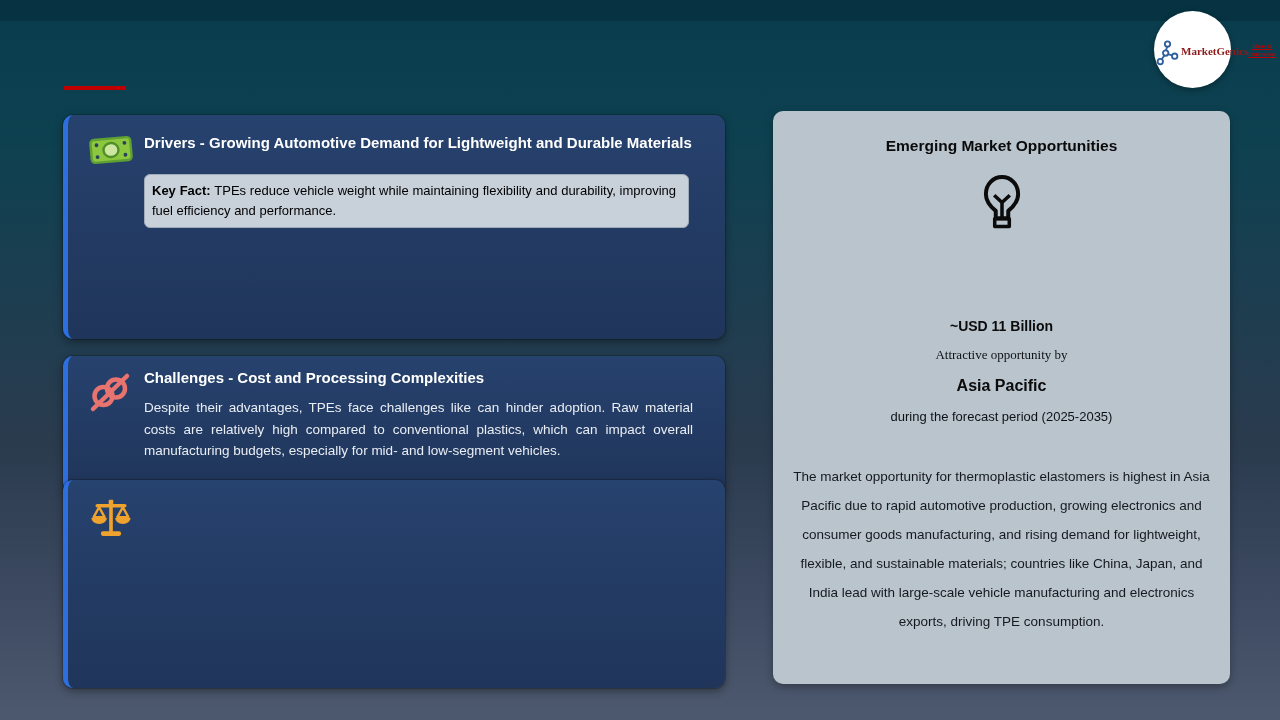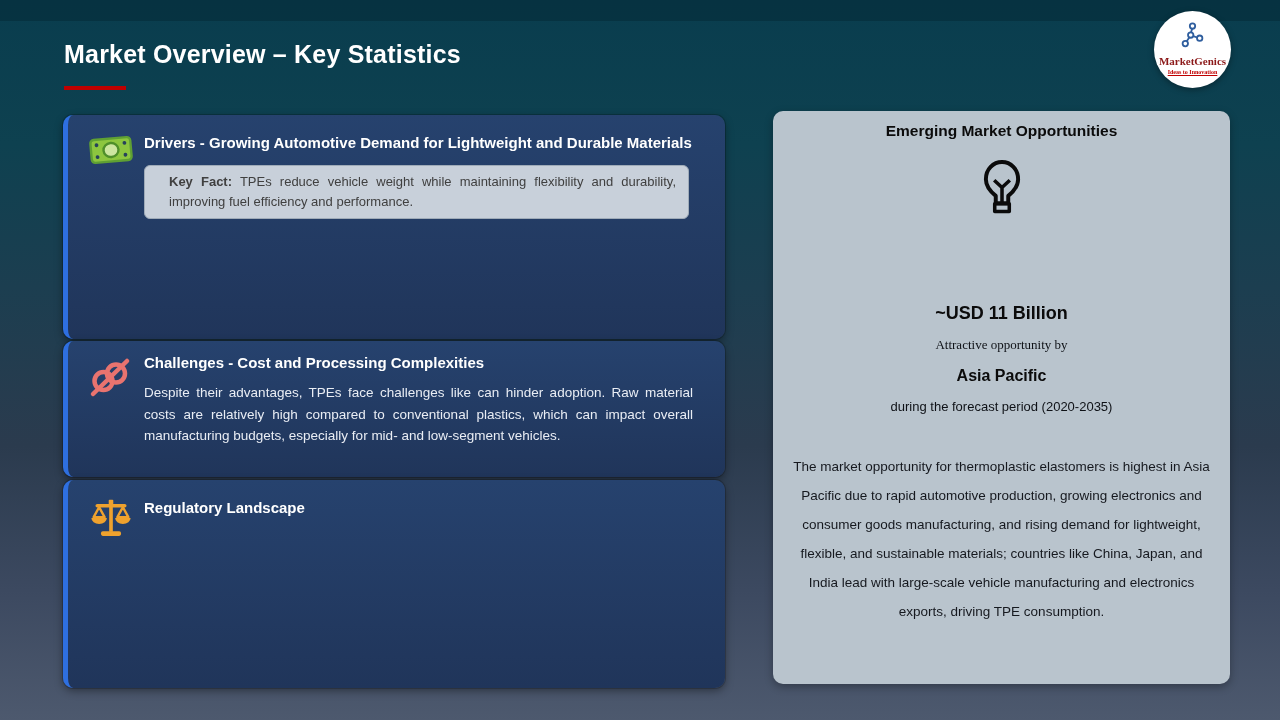--- a/index.html
+++ b/index.html
@@ -27,95 +27,94 @@
   .card {
     position: absolute; left: 63px; width: 662px;
     background: linear-gradient(180deg, #26426E 0%, #20355A 100%);
     border-left: 5px solid #2E6FE0;
     border-radius: 10px;
     box-shadow: 0 3px 9px rgba(0,0,0,0.38), 0 0 0 1px rgba(0,0,0,0.18);
     color: #E9EDF4;
     box-sizing: border-box;
   }
   .card-1 { top: 115px; height: 224px; }
-  .card-2 { top: 341px; height: 136px; }
+  .card-2 { top: 356px; height: 136px; }
   .card-3 { top: 480px; height: 208px; }
 
   .card-icon { position: absolute; left: 21px; top: 18px; }
   .card-2 .card-icon { top: 12px; left: 18px; }
   .card-3 .card-icon { top: 16px; left: 22px; }
 
   .card-content { padding: 15px 32px 10px 76px; }
   .card-2 .card-content { padding-top: 9px; }
   .card-title {
     margin: 0 0 6px 0;
     font-size: 15px; font-weight: bold; color: #ffffff; line-height: 26px;
   }
   .card-body {
     margin: 0;
     font-size: 13.5px; line-height: 22px; text-align: justify; color: #E9EDF4;
   }
   .card-2 .card-body { line-height: 21.5px; }
   .callout {
-    margin-top: 9px; margin-right: 4px;
+    margin-top: 18px; margin-right: 4px;
     background: #C8D0DA;
     border: 1px solid #9FABB8;
     border-radius: 6px;
-    padding: 6px 12px 7px 24px;
-    color: #404040;
+    padding: 6px 12px 7px 7px;
+    color: #000000;
     font-size: 13px; line-height: 19.5px; text-align: justify;
   }
   .callout b { font-weight: bold; }
 
   
   .panel {
     position: absolute; left: 773px; top: 111px; width: 457px; height: 573px;
     background: #B9C4CD;
     border-radius: 10px;
     box-shadow: 0 3px 9px rgba(0,0,0,0.3);
     color: #0E1116; text-align: center;
     box-sizing: border-box;
   }
-  .panel-title { margin: 0; padding-top: 11px; font-size: 15.5px; font-weight: bold; color: #0b0b0b; }
+  .panel-title { margin: 15px; padding-top: 11px; font-size: 15.5px; font-weight: bold; color: #0b0b0b; }
   .panel-bulb { margin-top: 15px; height: 64px; }
-  .panel-value { margin-top: 84px; font-size: 18px; font-weight: bold; color: #0b0b0b; }
+  .panel-value { margin-top: 84px; font-size: 14px; font-weight: bold; color: #0b0b0b; }
   .panel-caption { margin-top: 13px; font-size: 13px; font-family: Liberation Serif, serif; }
   .panel-region { margin-top: 14px; font-size: 16px; font-weight: bold; color: #0b0b0b; }
   .panel-period { margin-top: 14px; font-size: 13px; }
   .panel-desc {
     margin: 38px 14px 0 14px;
     font-size: 13.5px; line-height: 29px; color: #16191f; text-align: center;
   }
 
   
   .logo {
     position: absolute; left: 1154px; top: 11px; width: 77px; height: 77px;
     background: #ffffff; border-radius: 50%;
     box-shadow: 0 2px 6px rgba(0,0,0,0.35);
-    display: flex; flex-direction: column; align-items: center;
+    display: flex; flex-direction: row; align-items: center;
     text-align: center;
   }
   .logo-glyph { margin-top: 11px; }
   .logo-name {
     font-family: "Liberation Serif", serif;
     font-size: 11px; font-weight: bold; color: #8C1A1A; line-height: 12px; margin-top: 2px;
   }
   .logo-tagline {
     font-family: "Liberation Serif", serif;
     font-size: 6px; font-weight: bold; color: #C00000;
     text-decoration: underline; line-height: 8px; margin-top: 1px;
   }
 </style>
 </head>
 <body>
 
 <div class="stage">
   <div class="topbar"></div>
 
-  <h1 class="slide-title">Market Overview – Key Statistics</h1>
   <div class="title-rule"></div>
 
   <div class="card card-1">
     <span class="card-icon">
       <svg width="44" height="34" viewBox="0 0 44 32">
         <g transform="rotate(-5 22 16)">
           <rect x="2" y="4.5" width="40" height="23" rx="3.5" fill="#8DC63F" stroke="#5FA033" stroke-width="2.4"></rect>
           <ellipse cx="22" cy="16" rx="7.5" ry="7" fill="#CDE6A0" stroke="#4F8F2A" stroke-width="2.4"></ellipse>
           <circle cx="8" cy="10" r="1.9" fill="#27425A"></circle>
           <circle cx="36" cy="10" r="1.9" fill="#27425A"></circle>
@@ -158,37 +157,36 @@
           <path d="M1.5 22 A 8.5 6.5 0 0 0 18.5 22 Z"></path>
           <path d="M27.5 22 A 8.5 6.5 0 0 0 44.5 22 Z"></path>
         </g>
         <g fill="none" stroke="#EFA22E" stroke-width="2.6" stroke-linejoin="round">
           <path d="M10 10 L4 21 L16 21 Z"></path>
           <path d="M36 10 L30 21 L42 21 Z"></path>
         </g>
       </svg>
     </span>
     <div class="card-content">
-      <h2 class="card-title">Regulatory Landscape</h2>
     </div>
   </div>
 
   <div class="panel">
     <h2 class="panel-title">Emerging Market Opportunities</h2>
     <div class="panel-bulb">
       <svg width="52" height="62" viewBox="0 0 50 58" fill="none" stroke="#0b0b0b" stroke-width="3.8" stroke-linejoin="round">
         <path d="M19 45.5 L19 38.5 C13.5 34 9.5 29 9.5 22.5 C9.5 13 16.5 6 25 6 C33.5 6 40.5 13 40.5 22.5 C40.5 29 36.5 34 31 38.5 L31 45.5 Z"></path>
         <path d="M17.5 23.5 L25 30.5 L32.5 23.5 M25 30.5 L25 45" stroke-width="3.4"></path>
         <rect x="18" y="46" width="14" height="7.5" stroke-width="3.4"></rect>
       </svg>
     </div>
     <div class="panel-value">~USD 11 Billion</div>
     <div class="panel-caption">Attractive opportunity by</div>
     <div class="panel-region">Asia Pacific</div>
-    <div class="panel-period">during the forecast period (2020-2035)</div>
+    <div class="panel-period">during the forecast period (2025-2035)</div>
     <p class="panel-desc">The market opportunity for thermoplastic elastomers is highest in Asia Pacific due to rapid automotive production, growing electronics and consumer goods manufacturing, and rising demand for lightweight, flexible, and sustainable materials; countries like China, Japan, and India lead with large-scale vehicle manufacturing and electronics exports, driving TPE consumption.</p>
   </div>
 
   <div class="logo">
     <span class="logo-glyph">
       <svg width="27" height="27" viewBox="0 0 30 30" fill="none" stroke="#2F5E9E" stroke-width="2">
         <circle cx="15" cy="4.5" r="3"></circle>
         <circle cx="13" cy="14.5" r="3"></circle>
         <circle cx="23" cy="18" r="3"></circle>
         <circle cx="7" cy="24" r="3"></circle>

